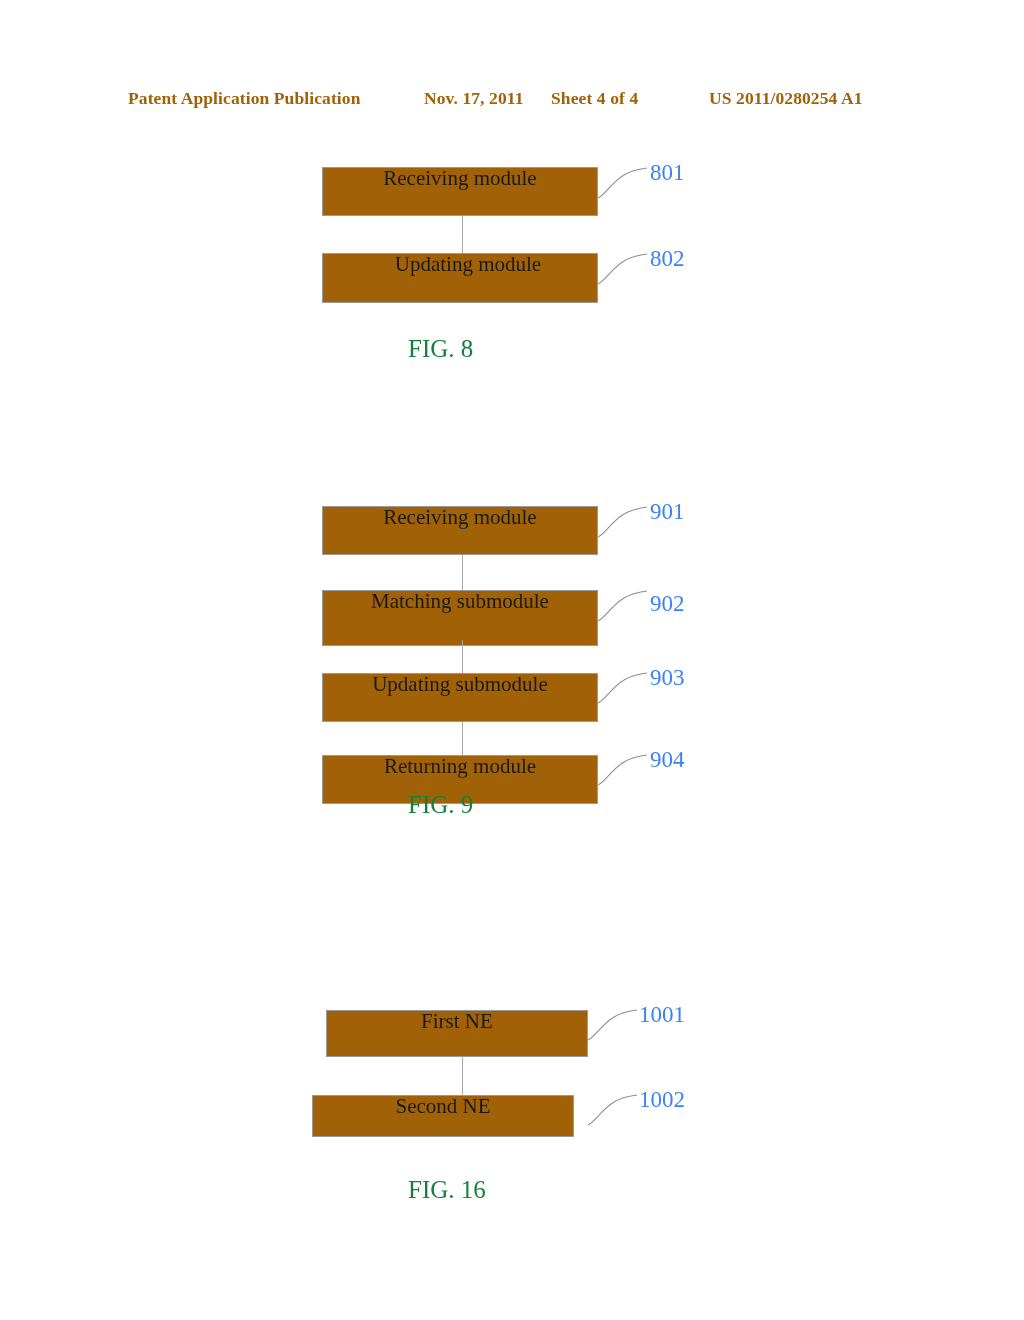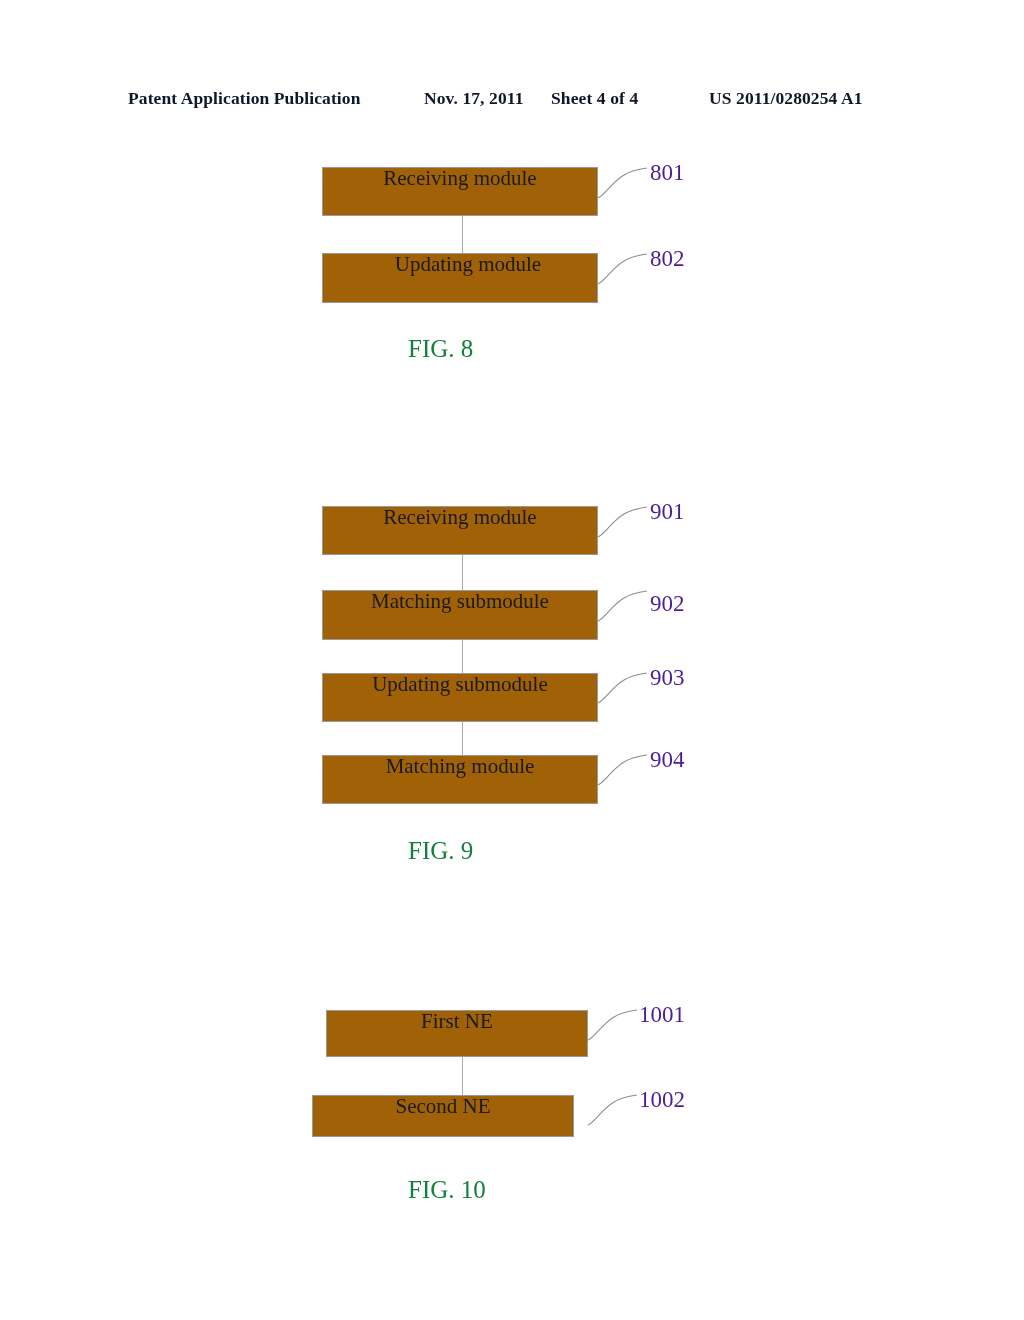--- a/index.html
+++ b/index.html
@@ -19,21 +19,21 @@
 
   
   .hdr {
     position: absolute;
     top: 88px;
     font-family: "Liberation Serif", "DejaVu Serif", serif;
     font-weight: bold;
     font-size: 17.5px;
     letter-spacing: 0.1px;
     white-space: nowrap;
-    color: #0f172a;
+    color: #a16207;
   }
   #hdr-pub   { left: 128px; }
   #hdr-date  { left: 424px; }
   #hdr-sheet { left: 551px; }
   #hdr-num   { left: 709px; }
 
   
   .figure { position: absolute; }
 
   .node-box {
@@ -67,21 +67,21 @@
   .leader path {
     fill: none;
     stroke: #8e8e8e;
     stroke-width: 1.1;
   }
 
   .ref-num {
     position: absolute;
     font-family: "Liberation Serif", "DejaVu Serif", serif;
     font-size: 23px;
-    color: #4c1d95;
+    color: #3b82f6;
     white-space: nowrap;
     line-height: 1;
   }
 
   .fig-caption {
     position: absolute;
     font-family: "Liberation Serif", "DejaVu Serif", serif;
     font-size: 25px;
     color: #15803d;
     white-space: nowrap;
@@ -124,32 +124,32 @@
     <div class="fig-caption" style="left:408px; top:336px; width:200px;">FIG. 8</div>
   </div>
 
   <div class="figure">
 
     <div class="node-box" style="left:322px; top:506px; width:276px; height:49px;">
       <span class="node-label">Receiving module</span>
     </div>
     <div class="connector" style="left:462px; top:555px; height:35px;"></div>
 
-    <div class="node-box" style="left:322px; top:590px; width:276px; height:50px;">
+    <div class="node-box" style="left:322px; top:590px; width:276px; height:56px;">
       <span class="node-label">Matching submodule</span>
     </div>
     <div class="connector" style="left:462px; top:640px; height:33px;"></div>
 
     <div class="node-box" style="left:322px; top:673px; width:276px; height:49px;">
       <span class="node-label">Updating submodule</span>
     </div>
     <div class="connector" style="left:462px; top:722px; height:33px;"></div>
 
     <div class="node-box" style="left:322px; top:755px; width:276px; height:49px;">
-      <span class="node-label">Matching module</span>
+      <span class="node-label">Returning module</span>
     </div>
 
     <svg class="leader" style="left:596px; top:501px; width:52px; height:38px;" viewBox="0 0 52 38">
       <path d="M2,36 C8,34 16,20 28,13 C36,8 45,7 51,6"></path>
     </svg>
     <div class="ref-num" style="left:650px; top:500px;">901</div>
 
     <svg class="leader" style="left:596px; top:585px; width:52px; height:38px;" viewBox="0 0 52 38">
       <path d="M2,36 C8,34 16,20 28,13 C36,8 45,7 51,6"></path>
     </svg>
@@ -158,21 +158,21 @@
     <svg class="leader" style="left:596px; top:667px; width:52px; height:38px;" viewBox="0 0 52 38">
       <path d="M2,36 C8,34 16,20 28,13 C36,8 45,7 51,6"></path>
     </svg>
     <div class="ref-num" style="left:650px; top:666px;">903</div>
 
     <svg class="leader" style="left:596px; top:749px; width:52px; height:38px;" viewBox="0 0 52 38">
       <path d="M2,36 C8,34 16,20 28,13 C36,8 45,7 51,6"></path>
     </svg>
     <div class="ref-num" style="left:650px; top:748px;">904</div>
 
-    <div class="fig-caption" style="left:408px; top:838px; width:200px;">FIG. 9</div>
+    <div class="fig-caption" style="left:408px; top:792px; width:200px;">FIG. 9</div>
   </div>
 
   <div class="figure">
 
     <div class="node-box" style="left:326px; top:1010px; width:262px; height:47px;">
       <span class="node-label">First NE</span>
     </div>
 
     <div class="connector" style="left:462px; top:1057px; height:38px;"></div>
 
@@ -183,16 +183,16 @@
     <svg class="leader" style="left:586px; top:1004px; width:52px; height:38px;" viewBox="0 0 52 38">
       <path d="M2,36 C8,34 16,20 28,13 C36,8 45,7 51,6"></path>
     </svg>
     <div class="ref-num" style="left:639px; top:1003px;">1001</div>
 
     <svg class="leader" style="left:586px; top:1089px; width:52px; height:38px;" viewBox="0 0 52 38">
       <path d="M2,36 C8,34 16,20 28,13 C36,8 45,7 51,6"></path>
     </svg>
     <div class="ref-num" style="left:639px; top:1088px;">1002</div>
 
-    <div class="fig-caption" style="left:408px; top:1177px; width:200px;">FIG. 10</div>
+    <div class="fig-caption" style="left:408px; top:1177px; width:200px;">FIG. 16</div>
   </div>
 
 </div>
 
 </body></html>

